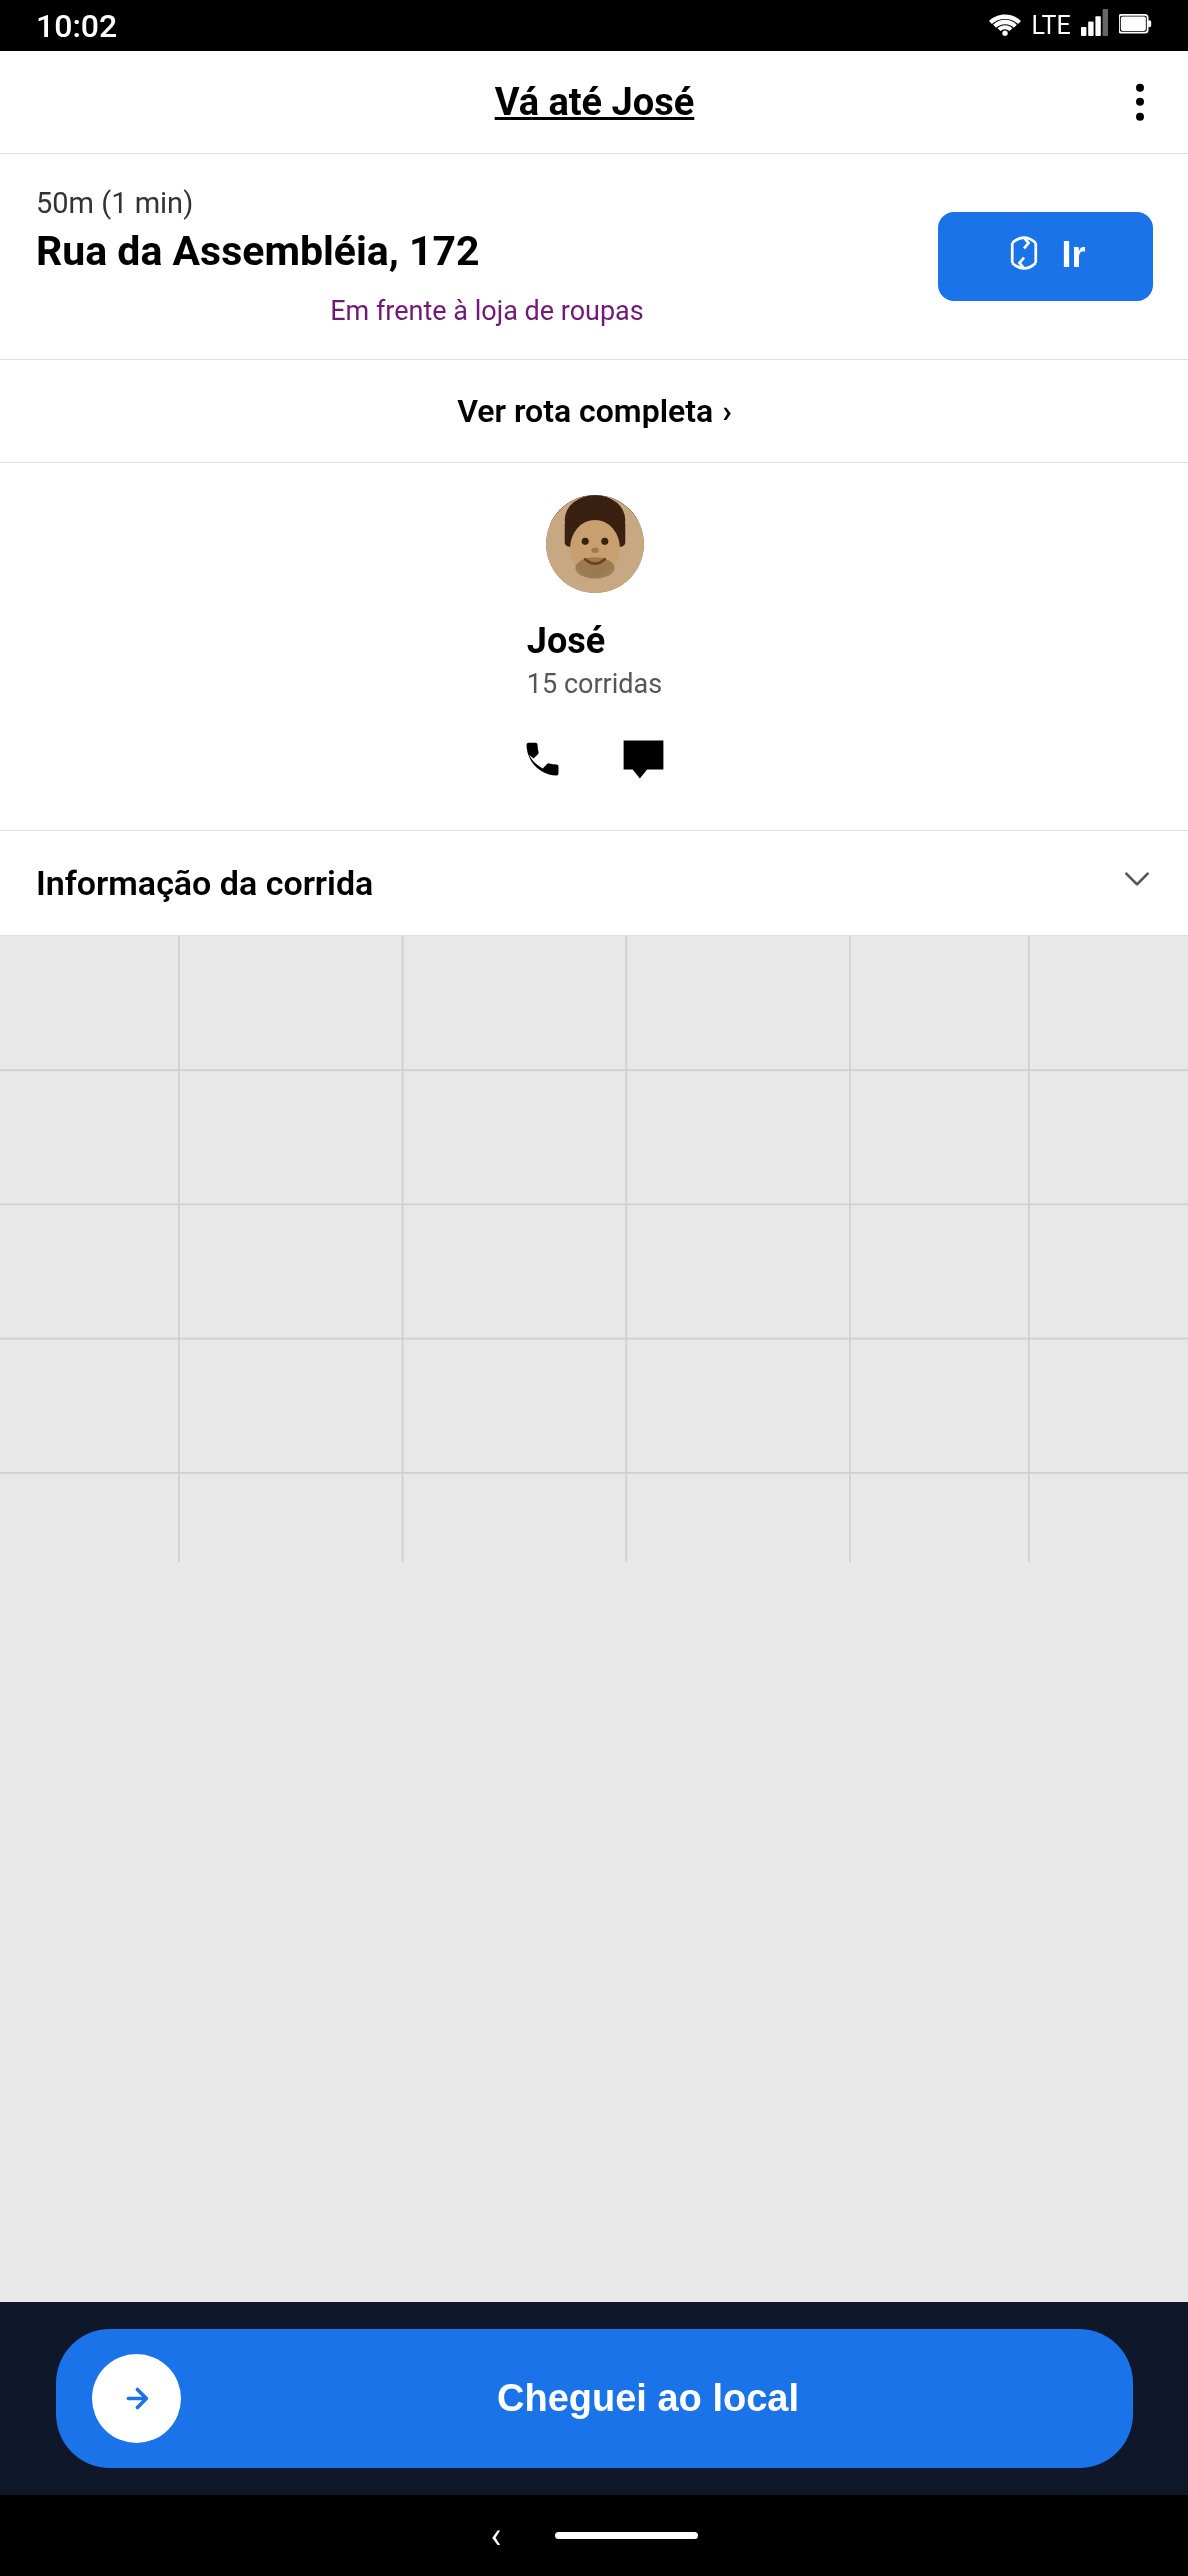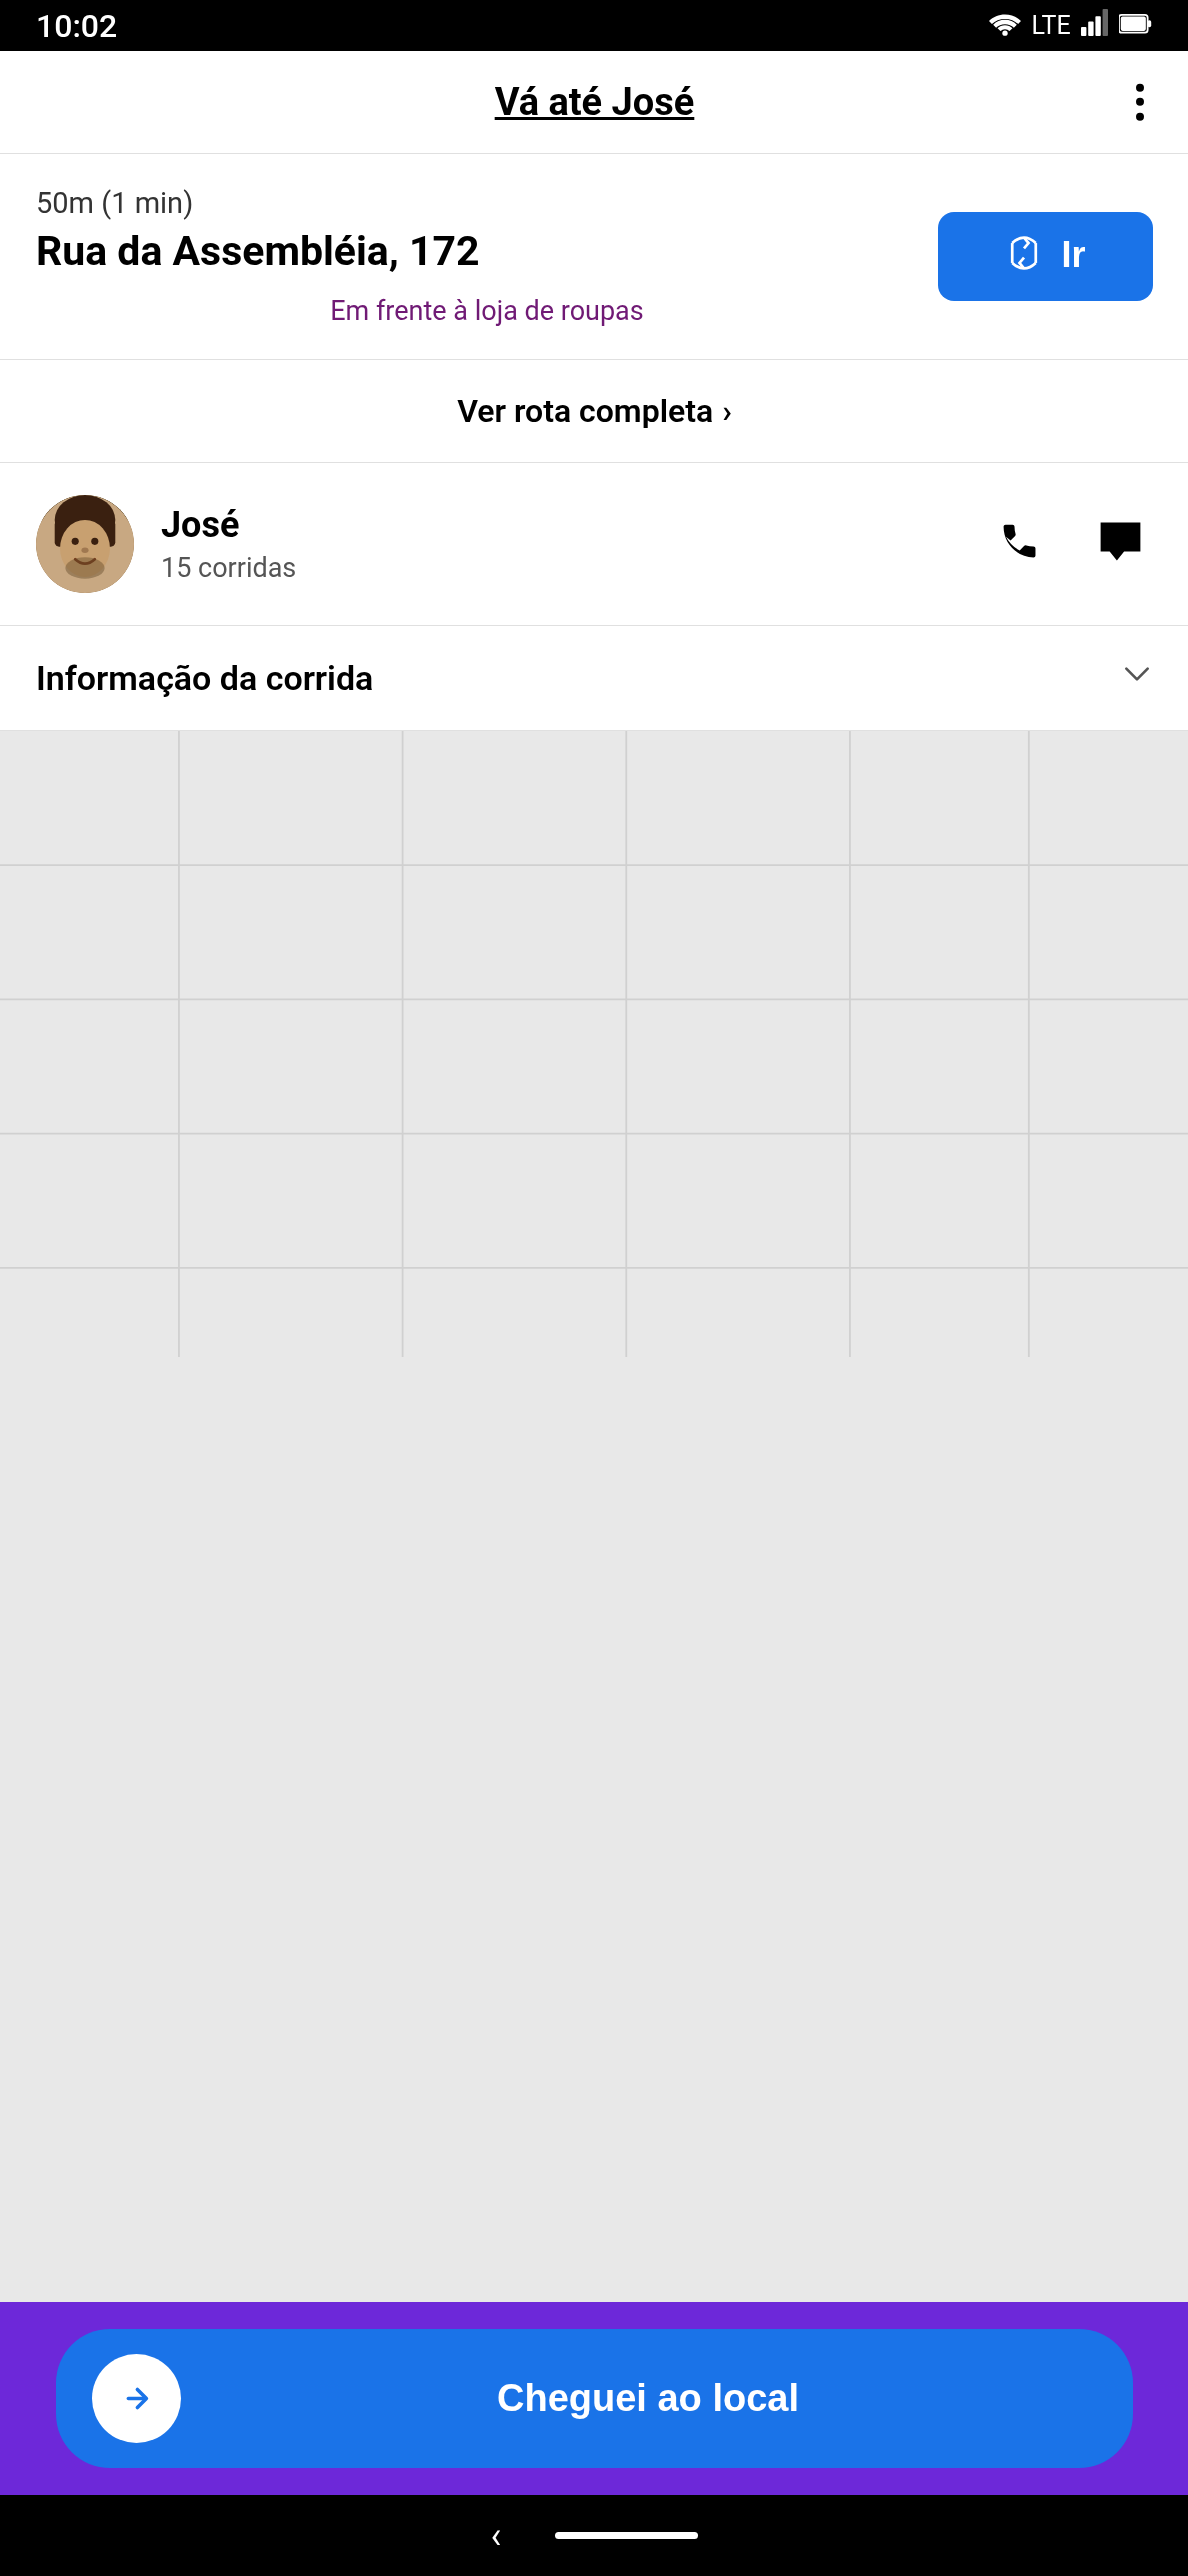--- a/index.html
+++ b/index.html
@@ -175,20 +175,21 @@
       color: #000;
     }
 
     
     .passenger-section {
       display: flex;
       align-items: center;
       padding: 32px 36px;
       border-bottom: 0.9px solid #e0e0e0;
       gap: 27px;
+      flex-direction: column;
     }
 
     .avatar {
       width: 98px;
       height: 98px;
       border-radius: 50%;
       overflow: hidden;
       flex-shrink: 0;
       background: #c8b89a;
       display: flex;
@@ -282,21 +283,21 @@
     
     .map-section {
       flex: 1;
       background: #e8e8e8;
       min-height: 626px;
     }
 
     
     .bottom-section {
       padding: 27px 56px;
-      background: #6d28d9;
+      background: #0f172a;
     }
 
     .arrived-btn {
       background: #1a73e8;
       color: #fff;
       border: none;
       border-radius: 54px;
       width: 100%;
       padding: 25px 36px;
       font-size: 38px;

